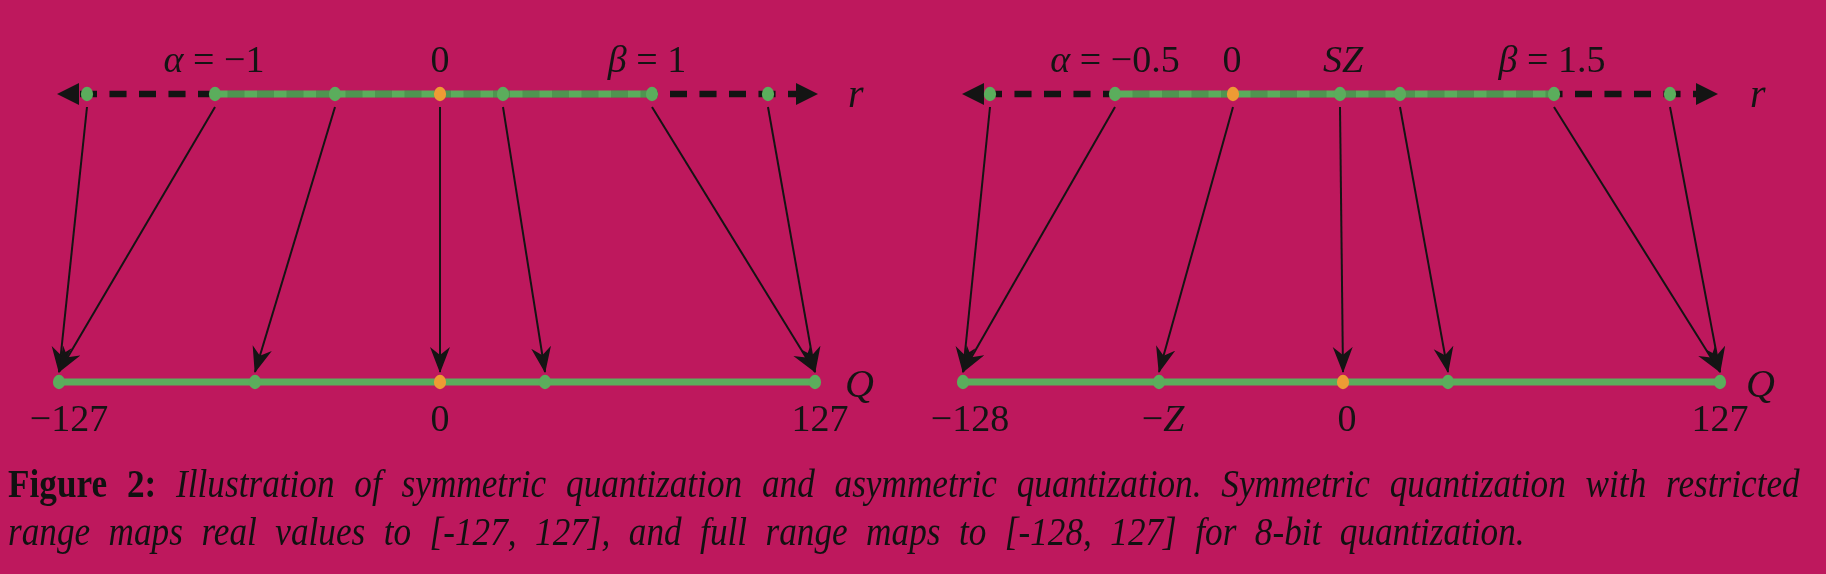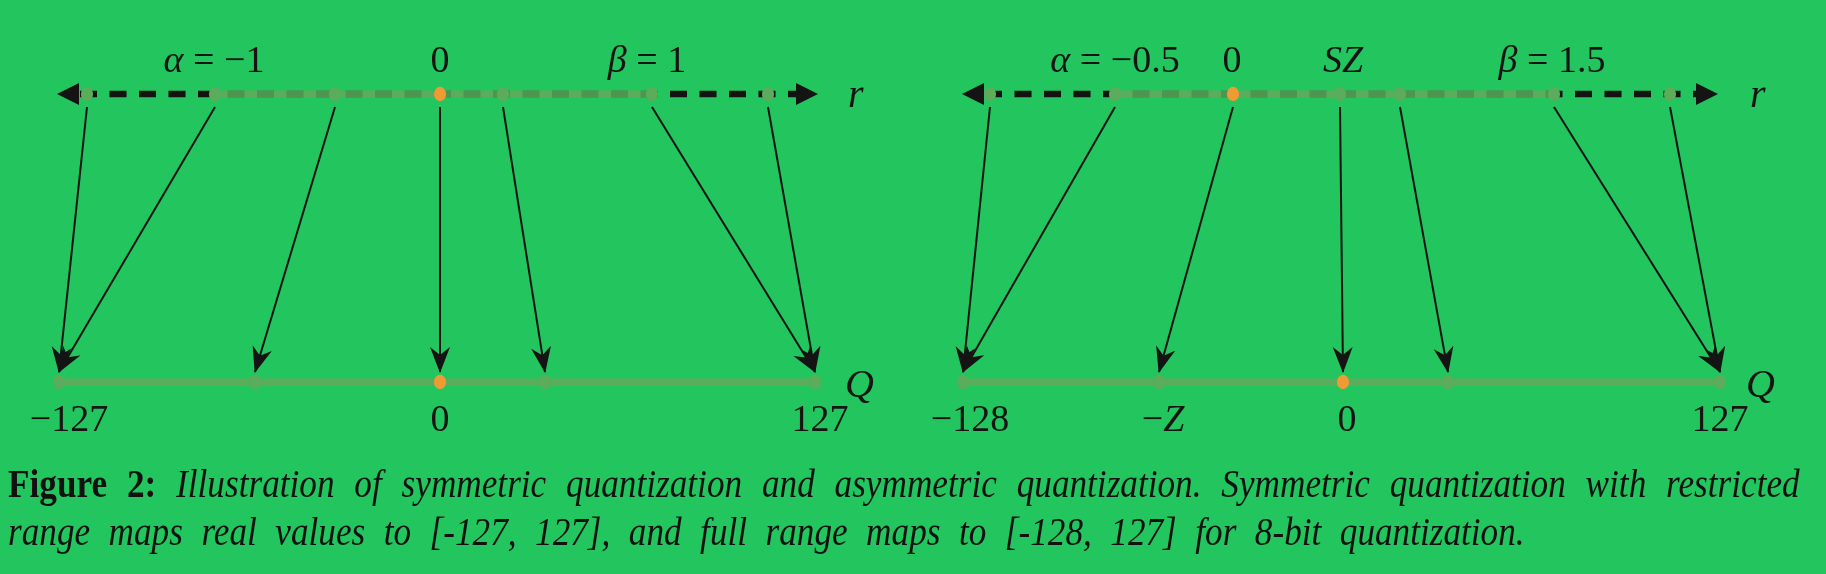--- a/index.html
+++ b/index.html
@@ -1,16 +1,16 @@
 <!DOCTYPE html>
 <html><head>
 <meta charset="utf-8">
 <style>
   html,body{margin:0;padding:0;background:#fff;}
-  .page{position:relative;width:1826px;height:574px;background:#22c55e;overflow:hidden;}
+  .page{position:relative;width:1826px;height:574px;background:#be185d;overflow:hidden;}
   svg text{font-family:"Liberation Serif",serif;fill:#141414;}
   .lbl{font-size:38px;}
   .axis{font-size:40px;font-style:italic;}
   .caption{position:absolute;left:8px;top:460px;width:2036px;transform:scaleX(0.88);transform-origin:0 0;
            font-family:"Liberation Serif",serif;font-size:40px;color:#111;line-height:48px;word-spacing:6px;}
   .cap-line1{text-align:justify;text-align-last:justify;}
   .cap-line1 b{font-weight:bold;font-style:normal;}
   .caption i{font-style:italic;}
   .cap-line2{word-spacing:11px;}
 </style>

